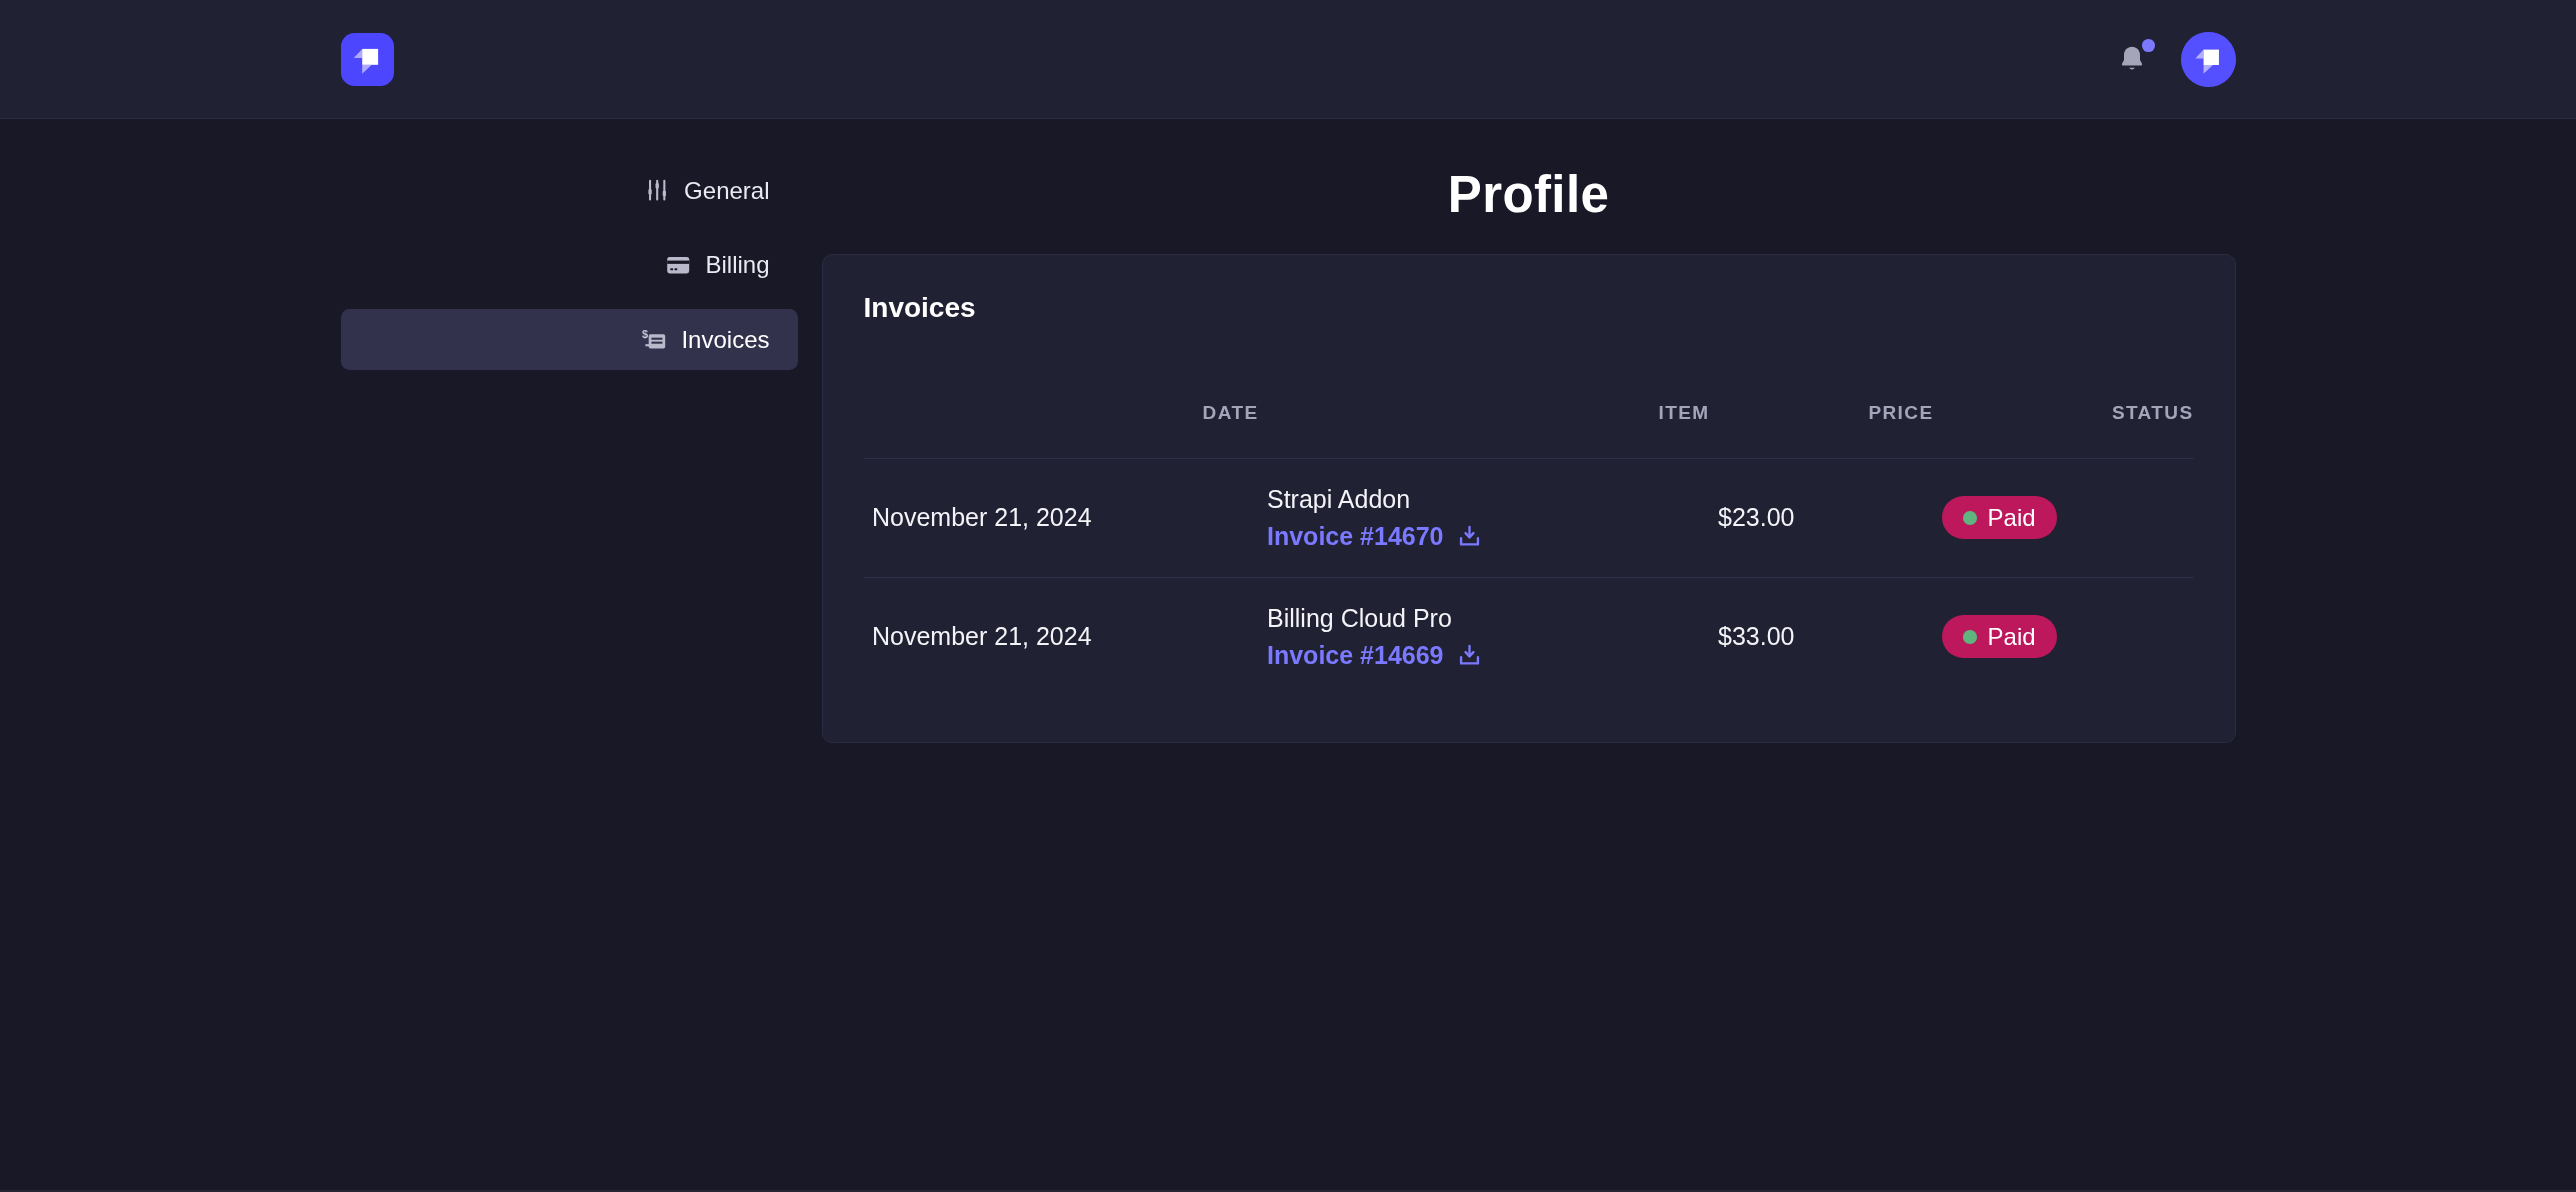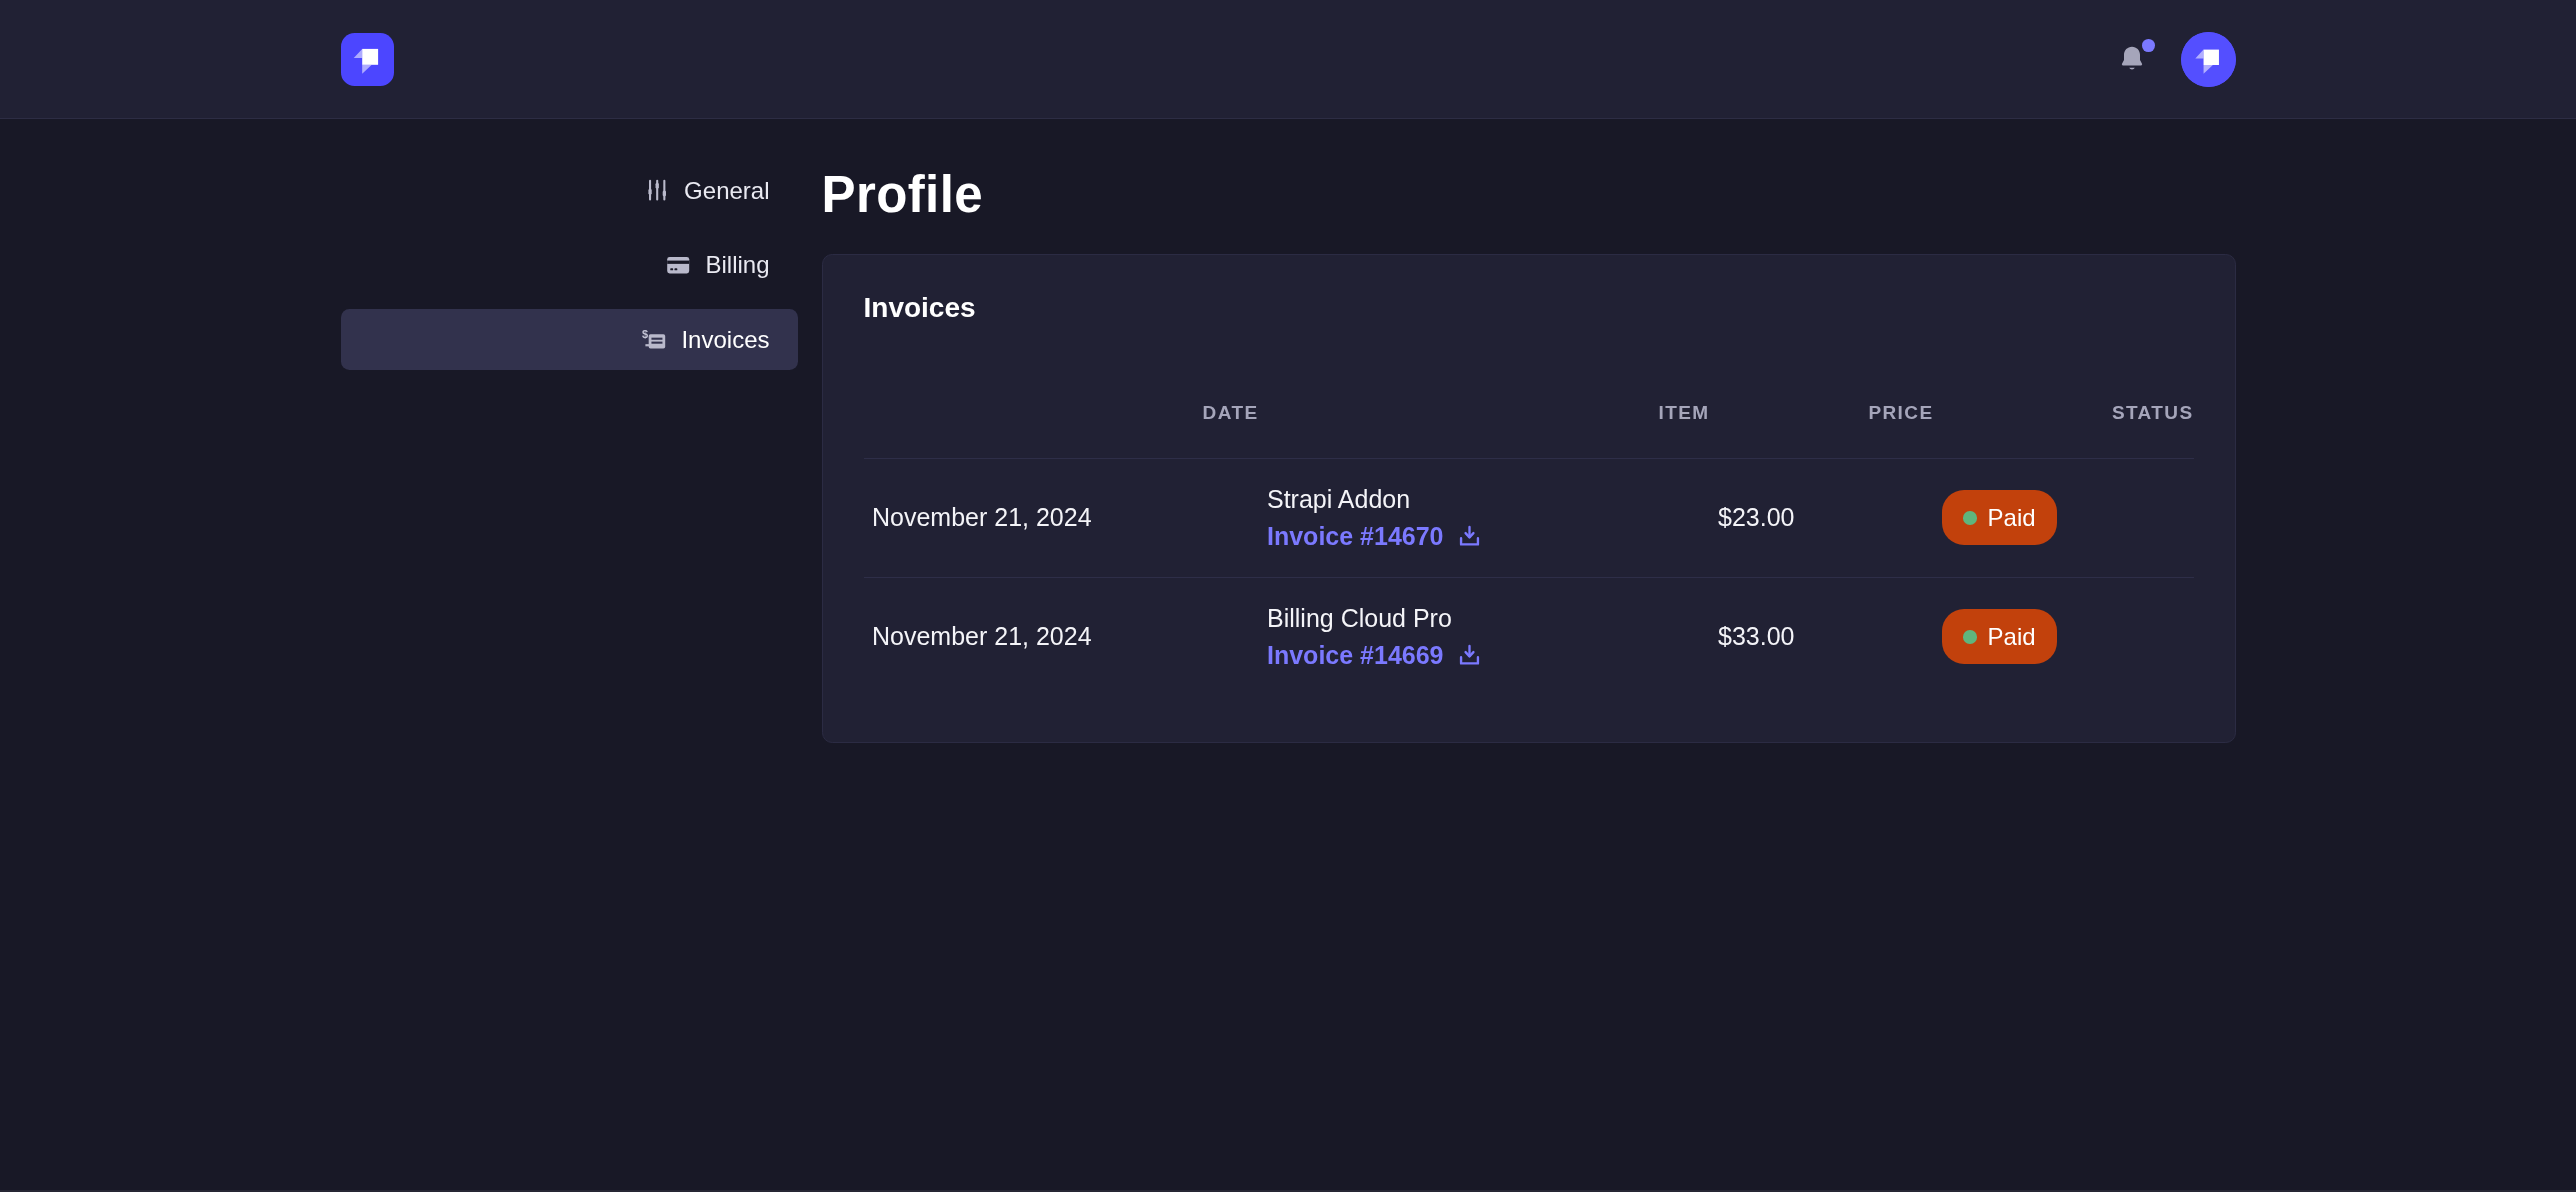--- a/index.html
+++ b/index.html
@@ -71,20 +71,21 @@
     justify-content: flex-end;
   }
   .side-item.active { background: #32324d; color: #ffffff; }
   .side-item svg { width: 26.4px; height: 26.4px; flex-shrink: 0; }
 
   .main { flex: 1; min-width: 0; }
   .page-title {
     font-size: 51px; font-weight: 700; line-height: 55px;
     margin: 6.8px 0 32px;
     letter-spacing: 0.4px;
+    text-align: center;
   }
 
   
   .card {
     background: #212134;
     border: 1.7px solid #2b2b43;
     border-radius: 10.2px;
     padding: 37px 41px 46px;
   }
   .card-title { font-size: 28px; font-weight: 600; line-height: 32px; }
@@ -113,23 +114,23 @@
     color: #7b79ff; text-decoration: none; cursor: pointer;
   }
   .dl-btn {
     background: transparent; border: none; padding: 0; cursor: pointer;
     display: flex; align-items: center;
   }
   .dl-btn svg { width: 27px; height: 27px; }
 
   .badge {
     display: inline-flex; align-items: center; gap: 11px;
-    background: #c2410c;
+    background: #be185d;
     border-radius: 22px;
-    height: 55px; padding: 0 21px;
+    height: 43px; padding: 0 21px;
     font-size: 24px; color: #ffffff;
   }
   .badge-dot { width: 13.6px; height: 13.6px; border-radius: 50%; background: #5fb57d; }
 
   .bottom-edge {
     position: absolute; left: 0; right: 0; bottom: 0;
     height: 2.6px; background: #262634;
   }
 </style>
 </head>

